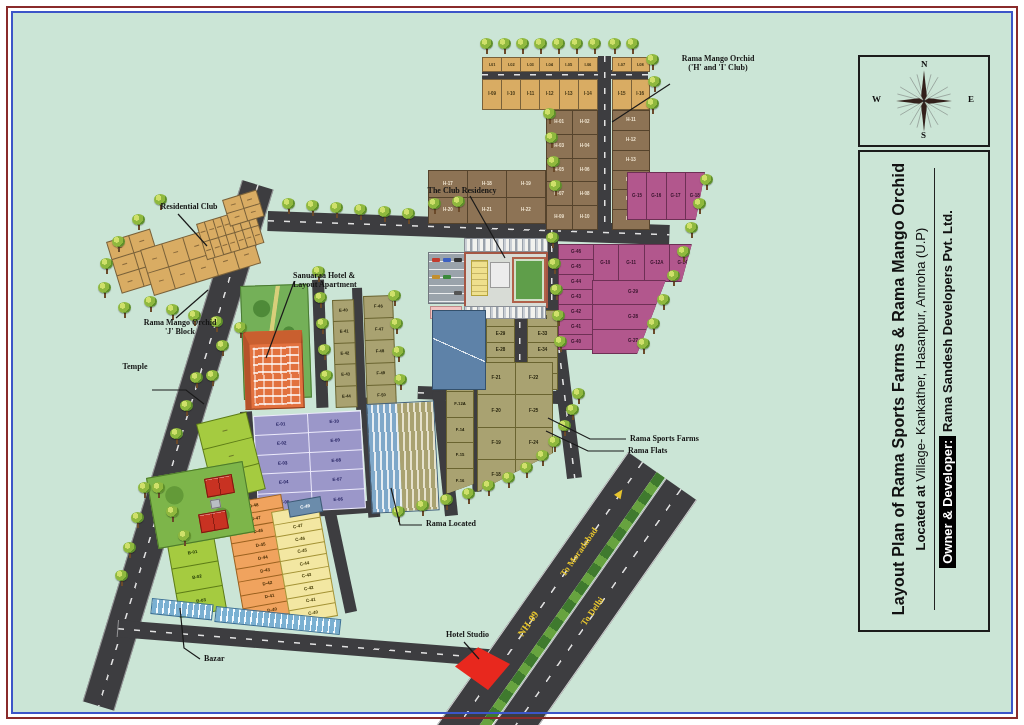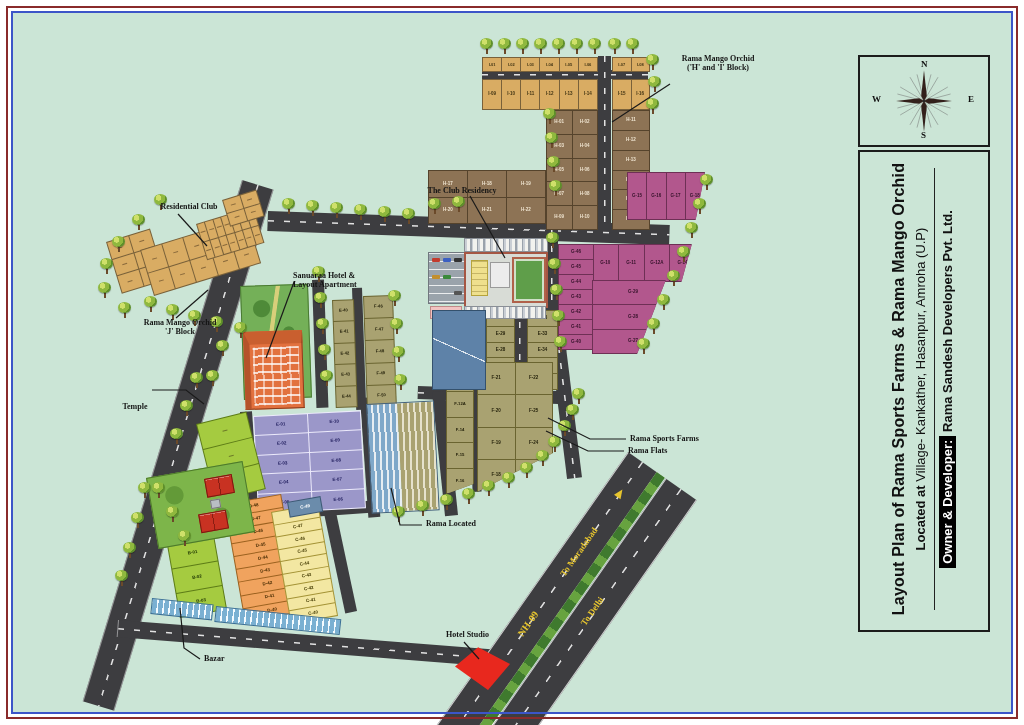--- a/index.html
+++ b/index.html
@@ -675,37 +675,37 @@
     <polyline points="152,390 186,390 204,404" fill="none" stroke="#1a1a1a" stroke-width="1.2"></polyline>
     <polyline points="626,439 590,439 548,418" fill="none" stroke="#1a1a1a" stroke-width="1.2"></polyline>
     <polyline points="624,451 588,451 546,431" fill="none" stroke="#1a1a1a" stroke-width="1.2"></polyline>
     <polyline points="422,525 400,525 391,488" fill="none" stroke="#1a1a1a" stroke-width="1.2"></polyline>
     <polyline points="200,659 184,648 180,608" fill="none" stroke="#1a1a1a" stroke-width="1.2"></polyline>
     <polyline points="464,642 479,659" fill="none" stroke="#1a1a1a" stroke-width="1.2"></polyline>
   </svg>
 
   <div class="callout" style="left:666px;top:54px;width:104px;">
     <div>Rama Mango Orchid</div>
-    <div>('H' and 'I' Block)</div>
+    <div>('H' and 'I' Club)</div>
   </div>
   <div class="callout" style="left:416px;top:186px;width:92px;">
     <div>The Club Residency</div>
   </div>
   <div class="callout" style="left:150px;top:202px;width:78px;">
     <div>Residential Club</div>
   </div>
   <div class="callout" style="left:130px;top:318px;width:100px;">
     <div>Rama Mango Orchid</div>
     <div>'J' Block</div>
   </div>
   <div class="callout left" style="left:293px;top:271px;width:84px;">
     <div>Sanuaraa Hotel &amp;</div>
     <div>Layout Apartment</div>
   </div>
-  <div class="callout" style="left:116px;top:402px;width:38px;">
+  <div class="callout" style="left:116px;top:362px;width:38px;">
     <div>Temple</div>
   </div>
   <div class="callout left" style="left:630px;top:434px;width:95px;">
     <div>Rama Sports Farms</div>
   </div>
   <div class="callout left" style="left:628px;top:446px;width:70px;">
     <div>Rama Flats</div>
   </div>
   <div class="callout left" style="left:426px;top:519px;width:66px;">
     <div>Rama Located</div>

